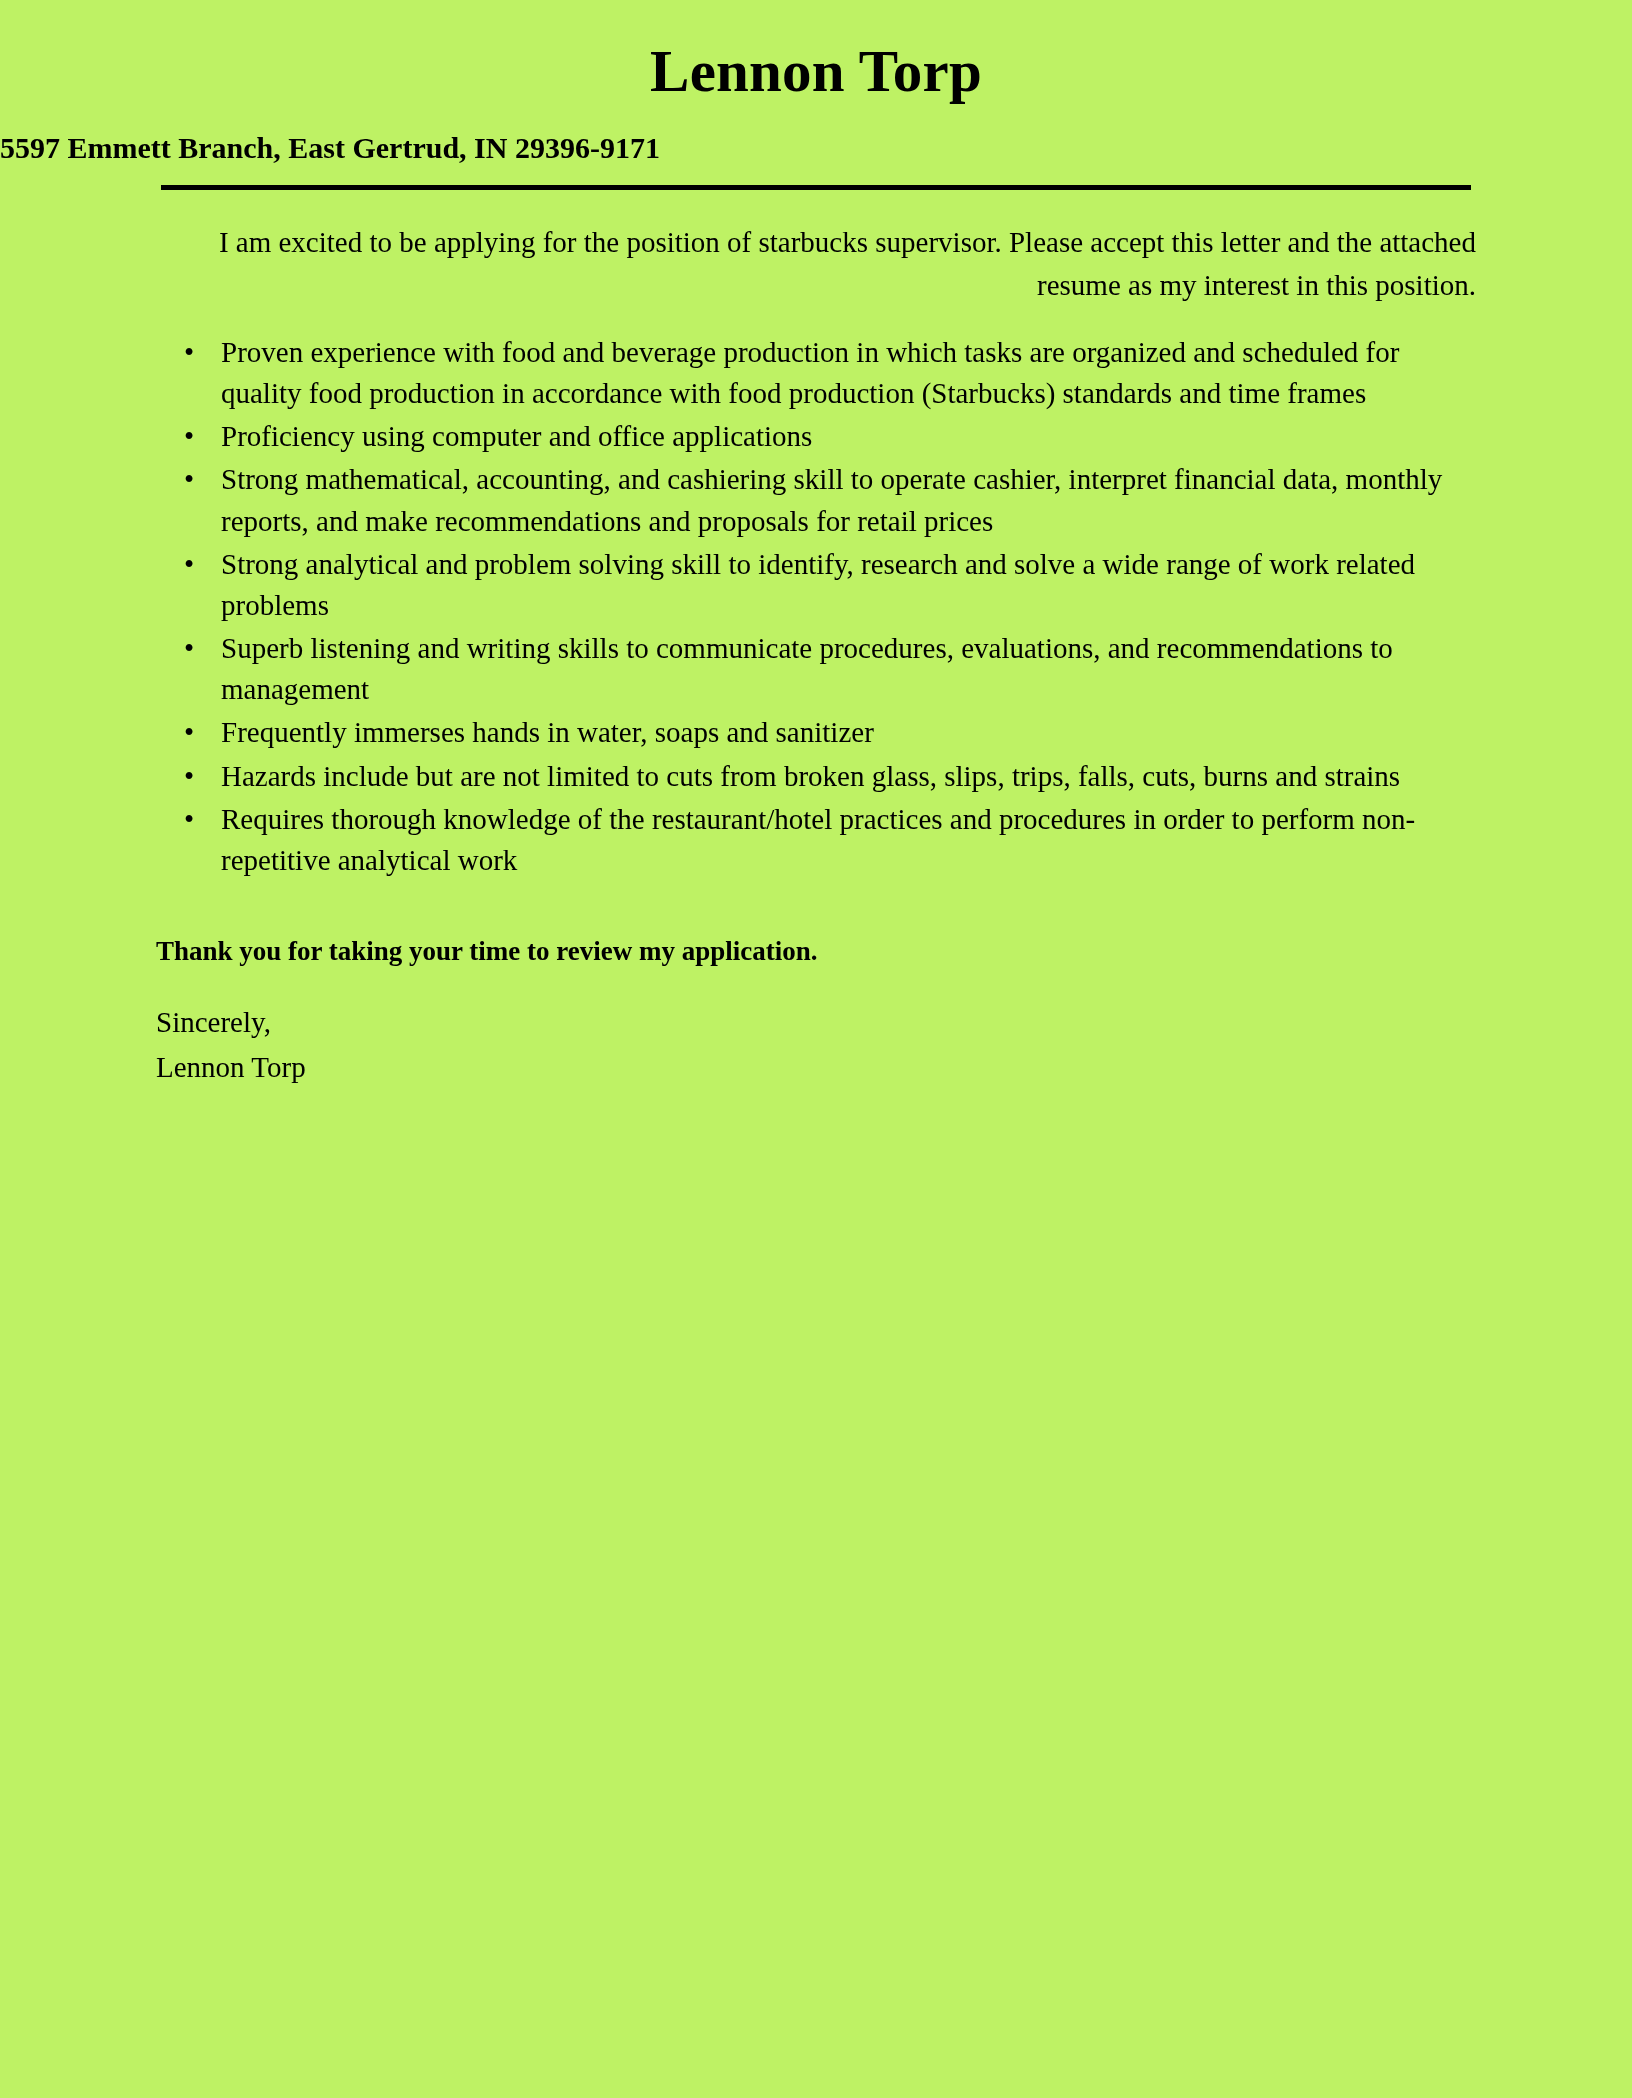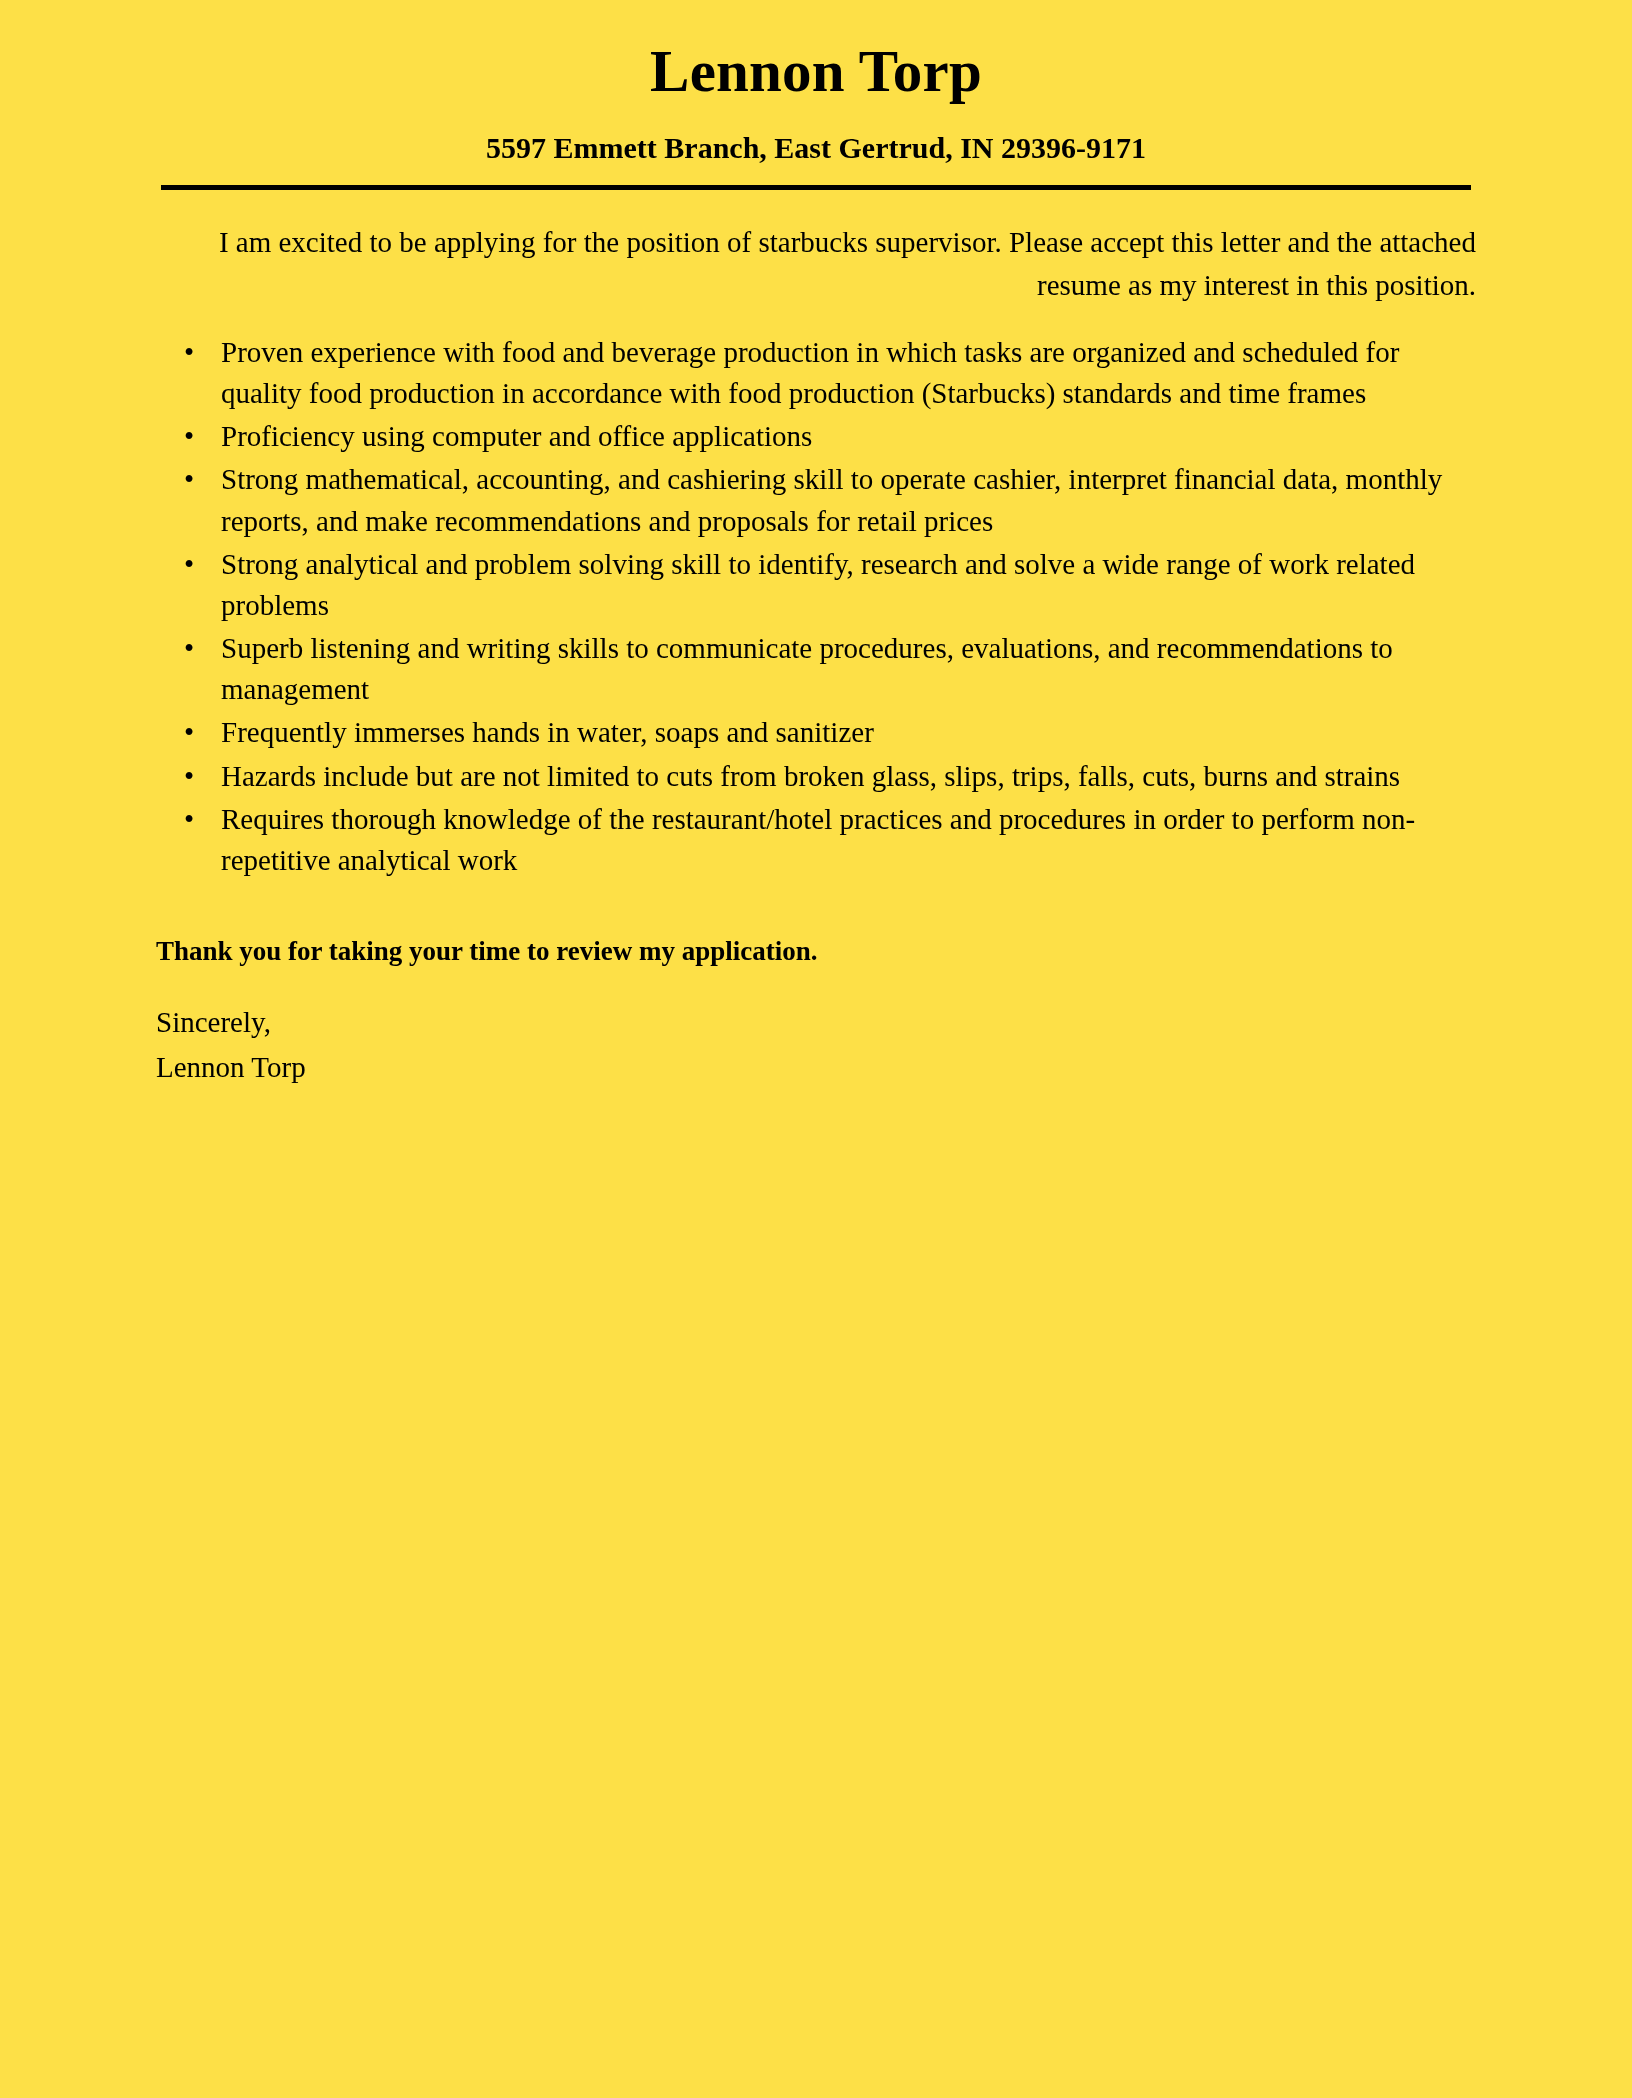--- a/index.html
+++ b/index.html
@@ -12,37 +12,37 @@
     width: 1632px;
     height: 2098px;
     font-family: "Liberation Serif", "DejaVu Serif", serif;
     color: #000000;
     overflow: hidden;
   }
   .page {
     position: relative;
     width: 1632px;
     height: 2098px;
-    background: #fde047;
+    background: #bef264;
     box-sizing: border-box;
   }
   
   .letterhead {
     padding-top: 38px;
   }
   .name-heading {
     text-align: center;
     font-size: 59px;
     font-weight: 700;
     line-height: 1.12;
     letter-spacing: 0.2px;
     margin: 0;
   }
   .address-line {
-    text-align: center;
+    text-align: left;
     font-size: 30px;
     font-weight: 700;
     line-height: 1.2;
     margin: 26px 0 0 0;
   }
   .header-rule {
     margin: 19px auto 0 auto;
     width: 1310px;
     height: 5px;
     background: #000000;

